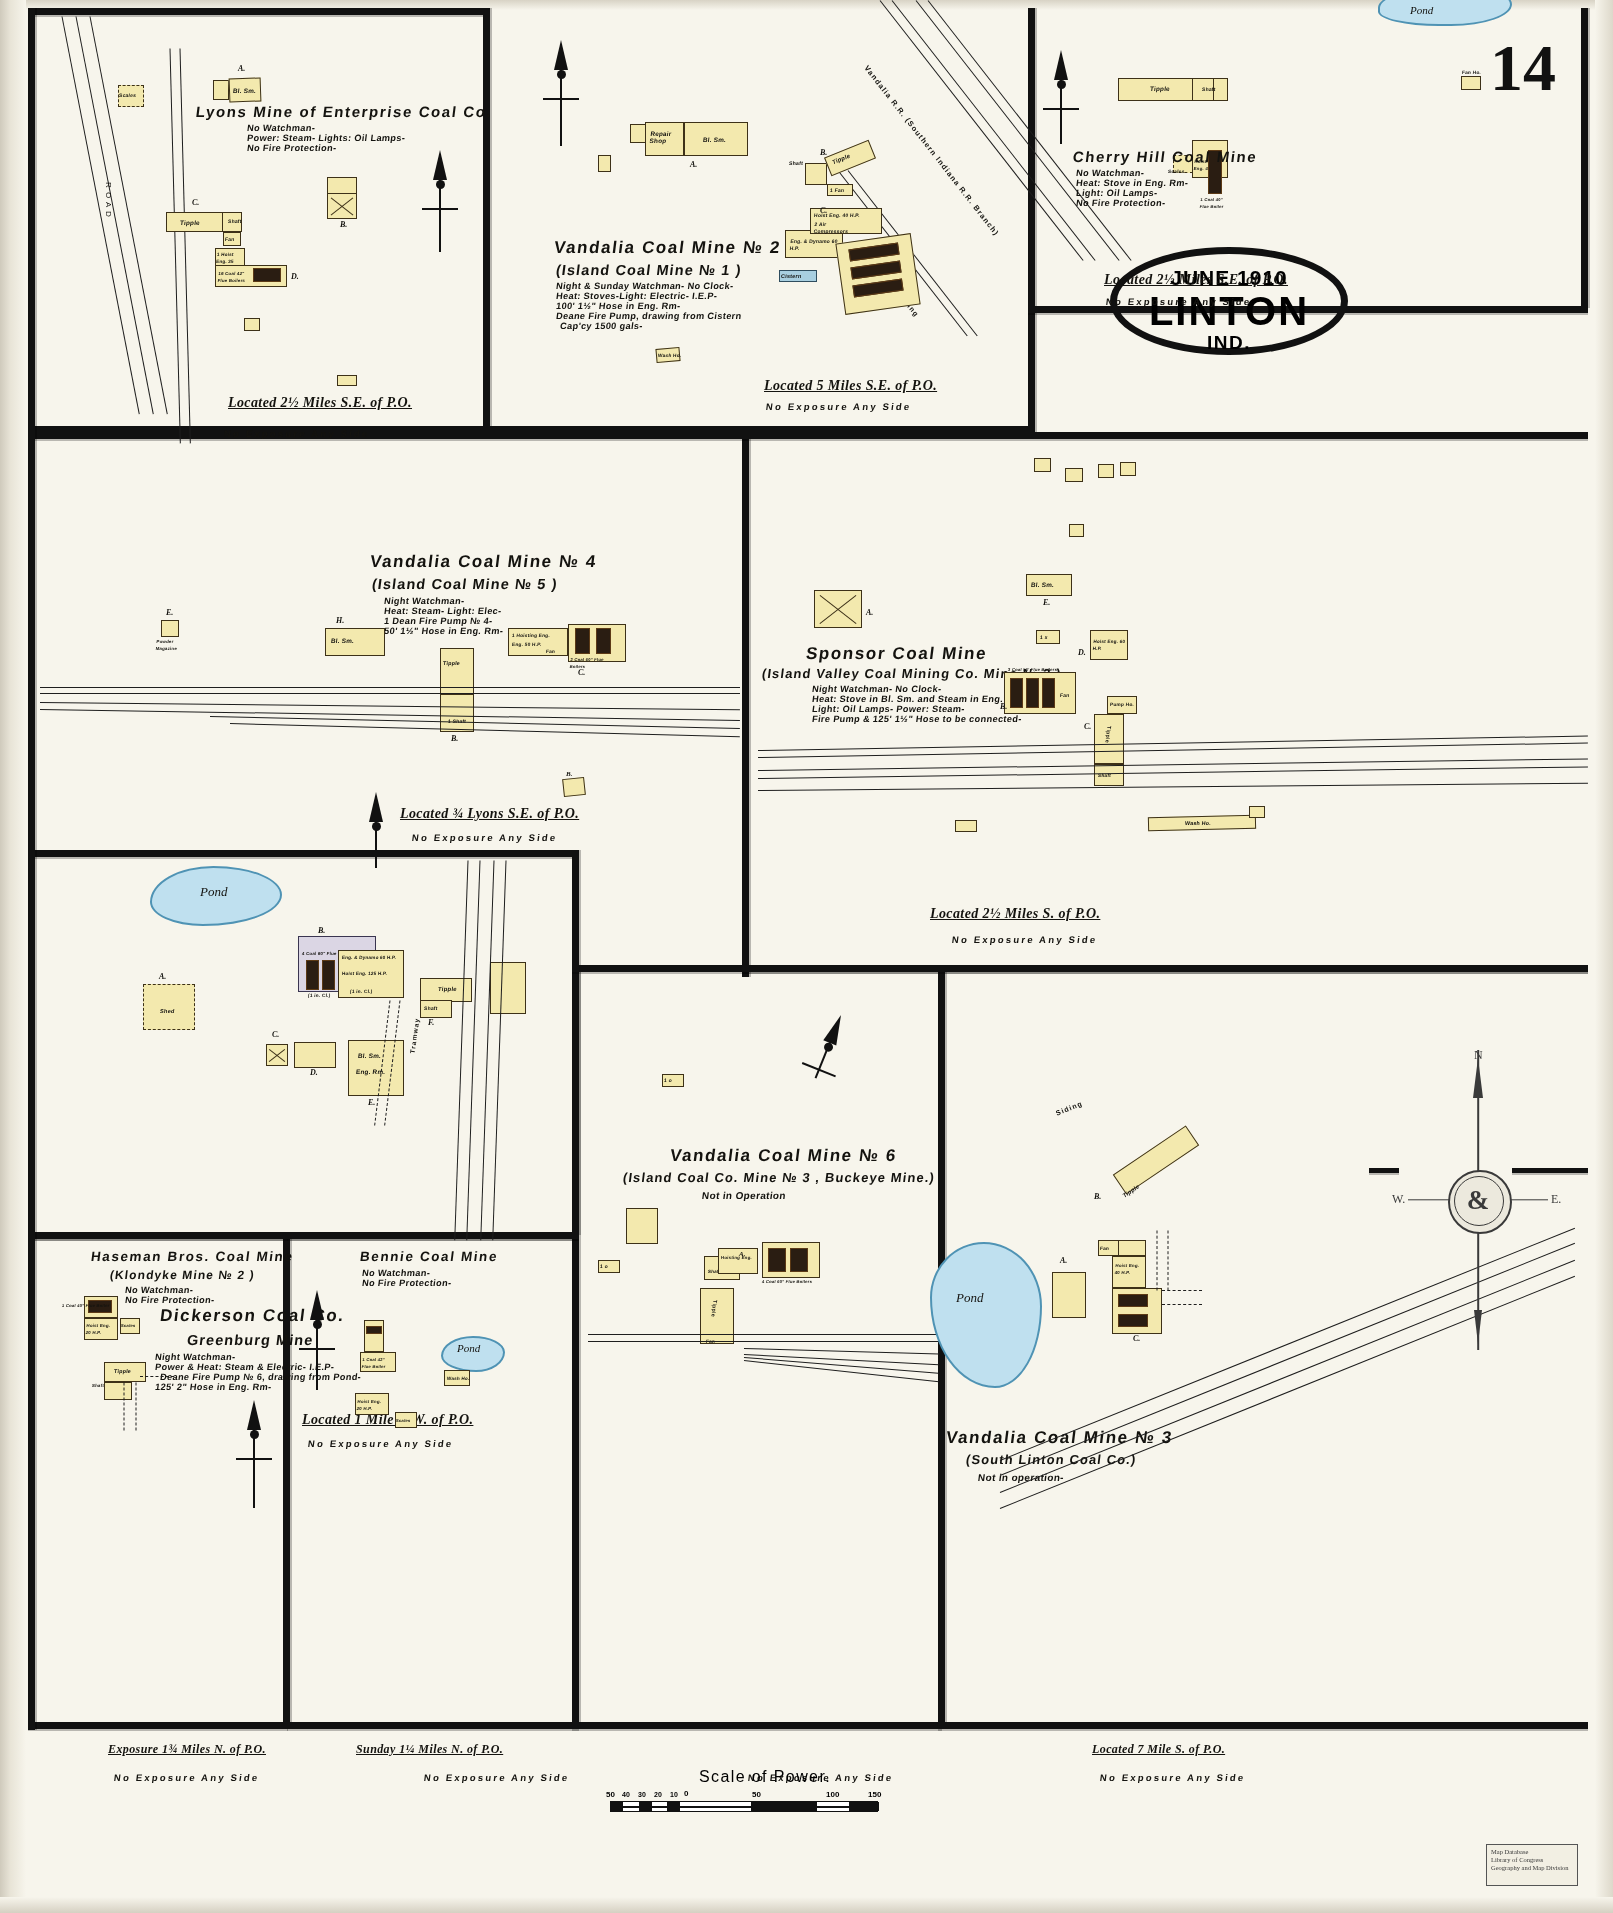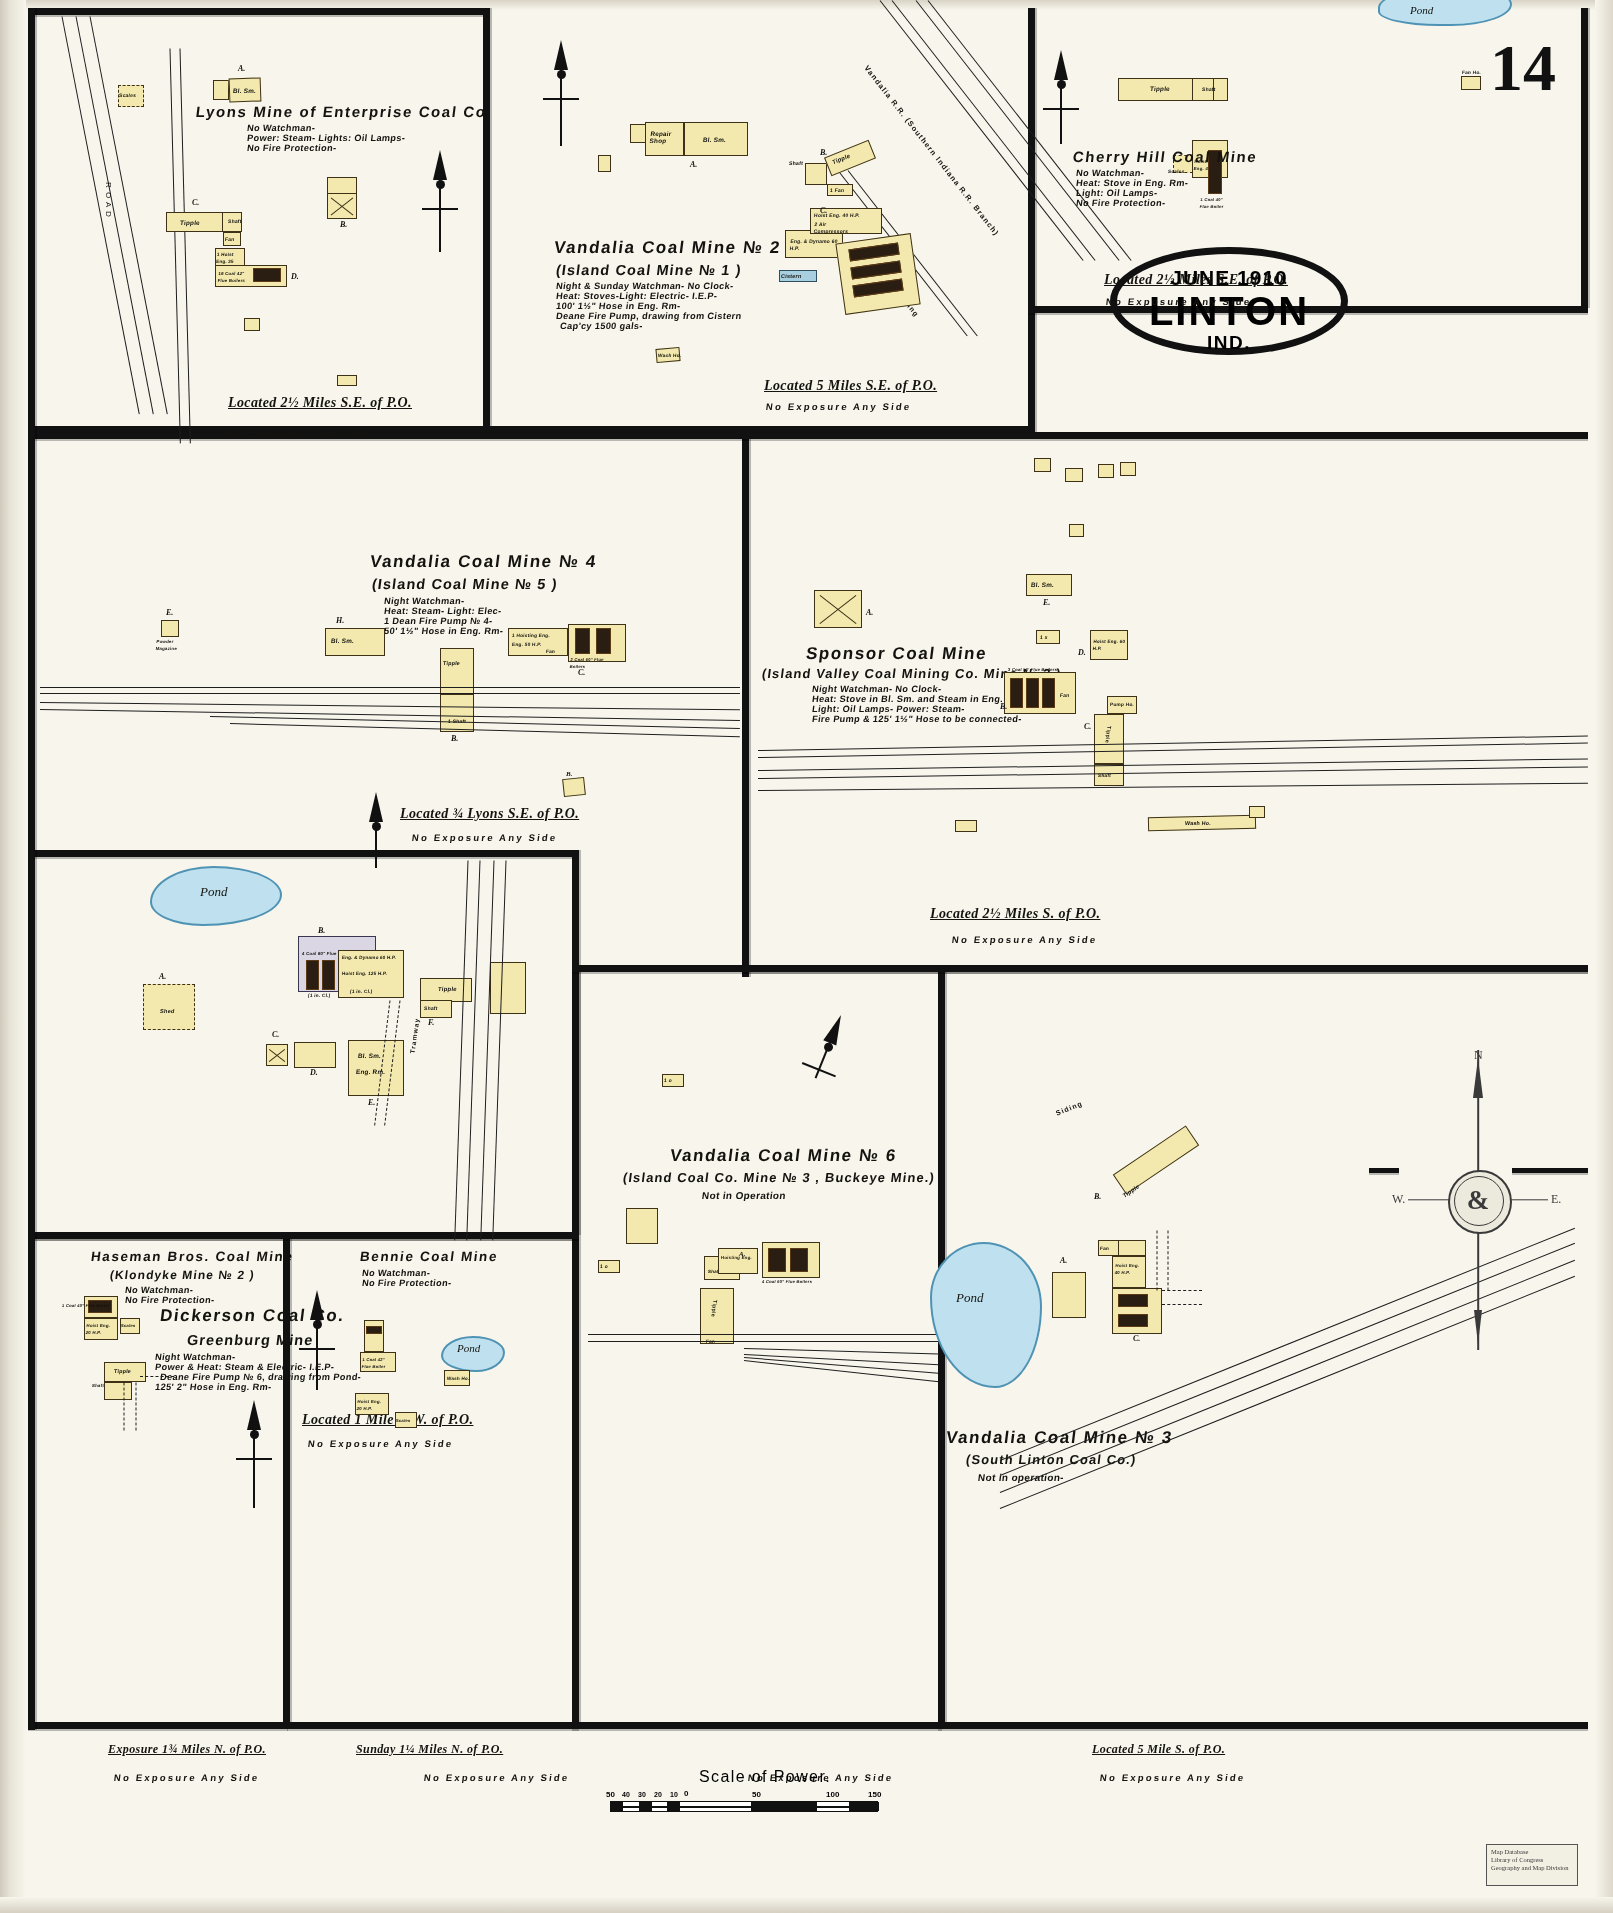--- a/index.html
+++ b/index.html
@@ -686,21 +686,21 @@
   <div class="bldg" style="left:1112px; top:1288px; width:50px; height:46px;"></div>
   <div class="boiler" style="left:1118px; top:1294px; width:30px; height:13px;"></div>
   <div class="boiler" style="left:1118px; top:1314px; width:30px; height:13px;"></div>
   <div class="blk-letter" style="left:1133px; top:1334px; font-size:8px;">C.</div>
 
   <div class="dashline" style="left:1157px; top:1230px; width:60px; transform:rotate(90deg);"></div>
   <div class="dashline" style="left:1168px; top:1230px; width:60px; transform:rotate(90deg);"></div>
   <div class="dashline" style="left:1162px; top:1290px; width:40px;"></div>
   <div class="dashline" style="left:1162px; top:1304px; width:40px;"></div>
 
-  <div class="lbl located" style="left:1092px; top:1742px; font-size:12px;">Located 5 Mile S. of P.O.</div>
+  <div class="lbl located" style="left:1092px; top:1742px; font-size:12px;">Located 7 Mile S. of P.O.</div>
   <div class="lbl noexp" style="left:1100px; top:1772px;">No Exposure Any Side</div>
 
   <div id="compass" style="left:1408px; top:1050px; width:140px; height:300px;">
     <div class="vline"></div>
     <div class="hline"></div>
     <div class="nhead"></div>
     <div class="shead"></div>
     <div class="starburst">
       <div class="ray" style="transform:rotate(0deg) translateX(-23px);"></div>
       <div class="ray" style="transform:rotate(22.5deg) translateX(-23px);"></div>

